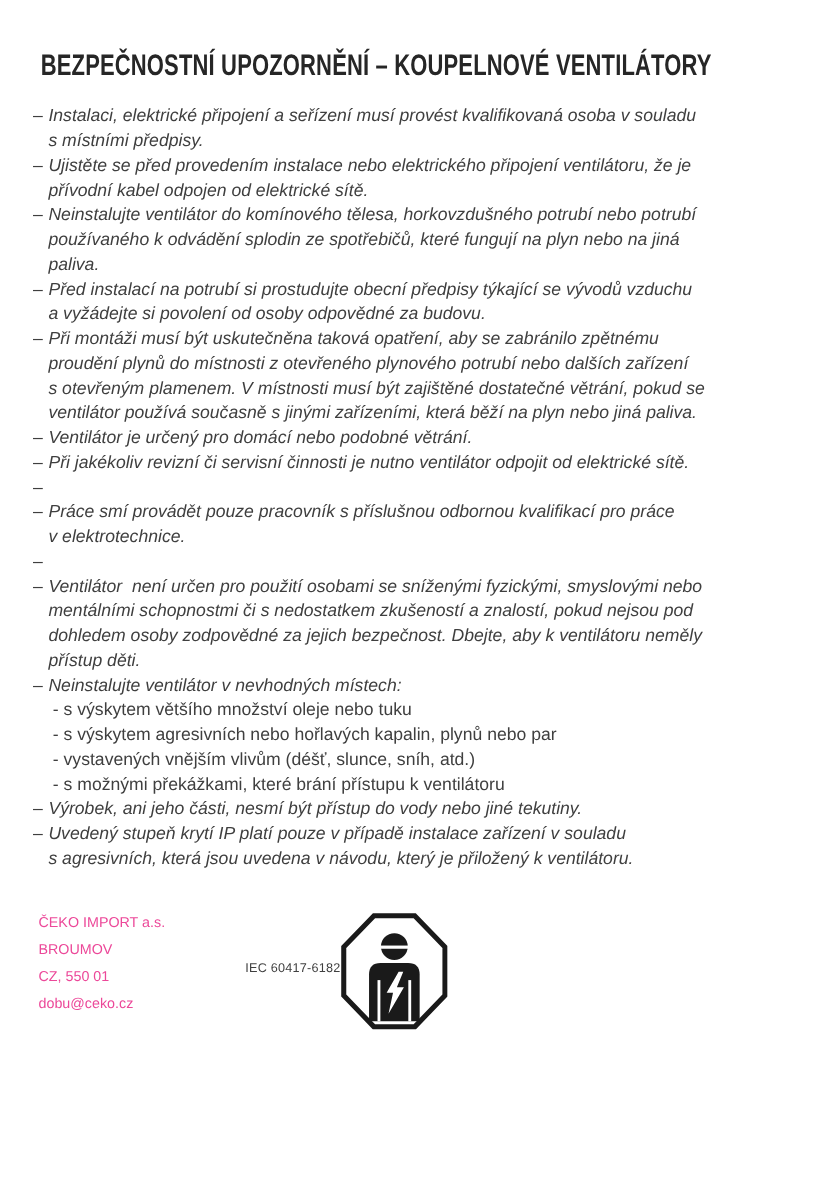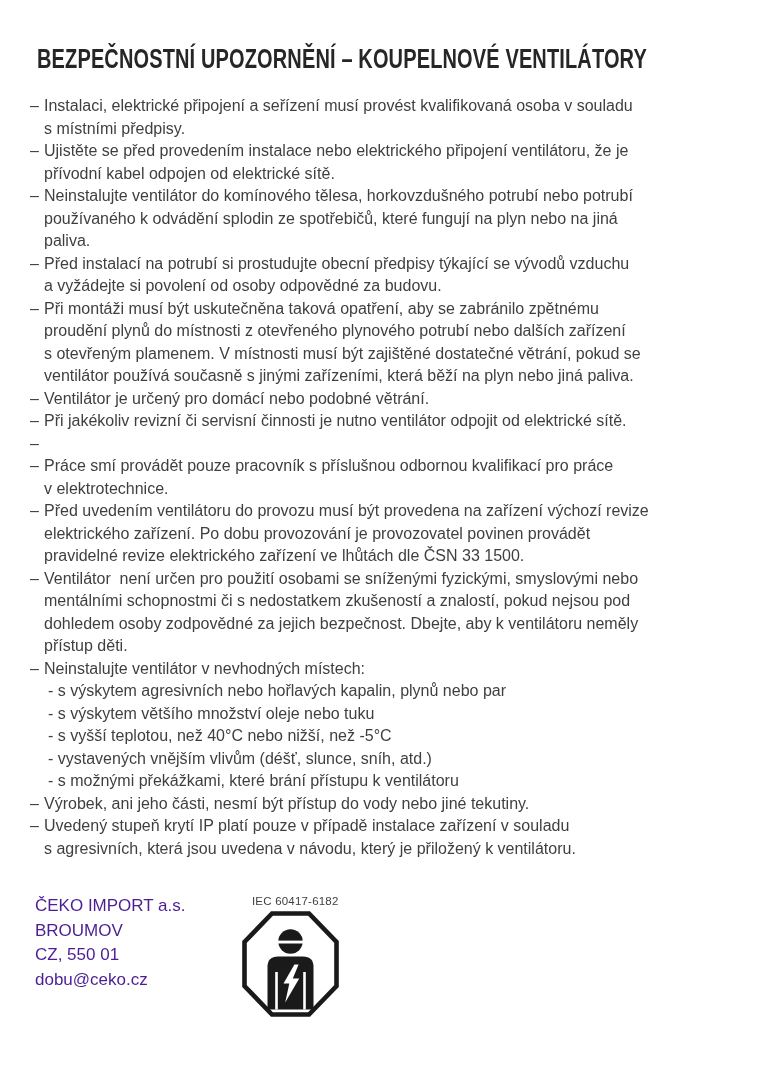--- a/index.html
+++ b/index.html
@@ -36,42 +36,43 @@
   .item {
     display: flex;
     align-items: flex-start;
   }
   .dash {
     flex: 0 0 14px;
     white-space: pre;
   }
   .item-text {
     white-space: pre-wrap;
+    font-style: italic;
   }
   .sub-item {
     padding-left: 18px;
     white-space: pre-wrap;
   }
   .footer {
     display: flex;
     align-items: flex-start;
     margin-top: 34px;
   }
   .company {
     margin-left: 5px;
-    font-size: 17px;
+    font-size: 13px;
     line-height: 24.6px;
-    color: #4c1d95;
+    color: #ec4899;
     min-width: 132px;
   }
   .symbol-block {
     margin-left: 56px;
     display: flex;
-    flex-direction: column;
-    align-items: flex-end;
+    flex-direction: row;
+    align-items: center;
   }
   .symbol-label {
     font-size: 11.5px;
     line-height: 14px;
     color: #3f3f3f;
     letter-spacing: 0.2px;
   }
   .symbol-svg {
     margin-top: 3px;
   }
@@ -123,38 +124,34 @@
     <div class="item">
         <span class="dash">–</span>
       </div>
     <div class="item">
         <span class="dash">–</span>
         <span class="item-text">Práce smí provádět pouze pracovník s příslušnou odbornou kvalifikací pro práce
 v elektrotechnice.</span>
       </div>
     <div class="item">
         <span class="dash">–</span>
-        <span class="item-text">Před uvedením ventilátoru do provozu musí být provedena na zařízení výchozí revize
-elektrického zařízení. Po dobu provozování je provozovatel povinen provádět
-pravidelné revize elektrického zařízení ve lhůtách dle ČSN 33 1500.</span>
       </div>
     <div class="item">
         <span class="dash">–</span>
         <span class="item-text">Ventilátor  není určen pro použití osobami se sníženými fyzickými, smyslovými nebo
 mentálními schopnostmi či s nedostatkem zkušeností a znalostí, pokud nejsou pod
 dohledem osoby zodpovědné za jejich bezpečnost. Dbejte, aby k ventilátoru neměly
 přístup děti.</span>
       </div>
     <div class="item">
         <span class="dash">–</span>
         <span class="item-text">Neinstalujte ventilátor v nevhodných místech:</span>
       </div>
+    <div class="sub-item">- s výskytem většího množství oleje nebo tuku</div>
     <div class="sub-item">- s výskytem agresivních nebo hořlavých kapalin, plynů nebo par</div>
-    <div class="sub-item">- s výskytem většího množství oleje nebo tuku</div>
-    <div class="sub-item">- s vyšší teplotou, než 40°C nebo nižší, než -5°C</div>
     <div class="sub-item">- vystavených vnějším vlivům (déšť, slunce, sníh, atd.)</div>
     <div class="sub-item">- s možnými překážkami, které brání přístupu k ventilátoru</div>
     <div class="item">
         <span class="dash">–</span>
         <span class="item-text">Výrobek, ani jeho části, nesmí být přístup do vody nebo jiné tekutiny.</span>
       </div>
     <div class="item">
         <span class="dash">–</span>
         <span class="item-text">Uvedený stupeň krytí IP platí pouze v případě instalace zařízení v souladu
 s agresivních, která jsou uvedena v návodu, který je přiložený k ventilátoru.</span>

